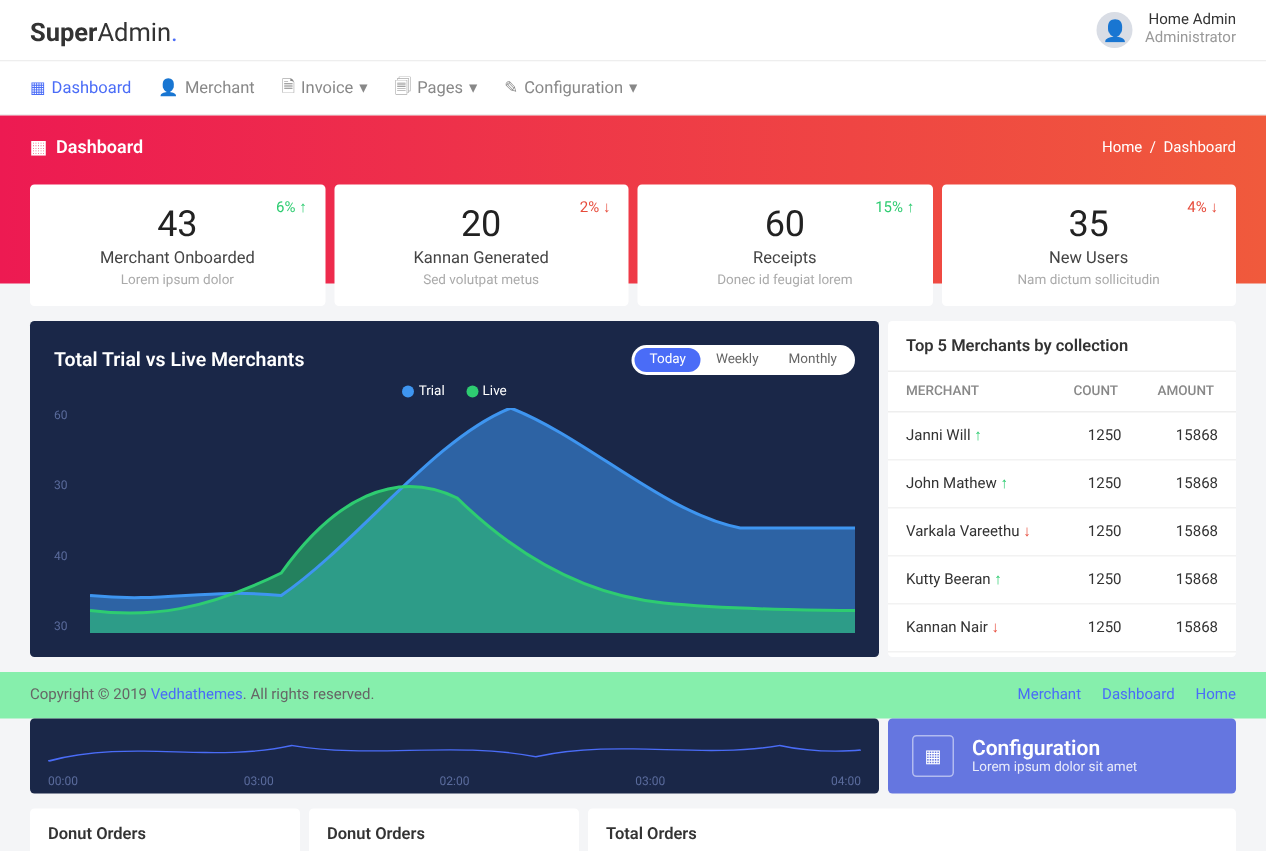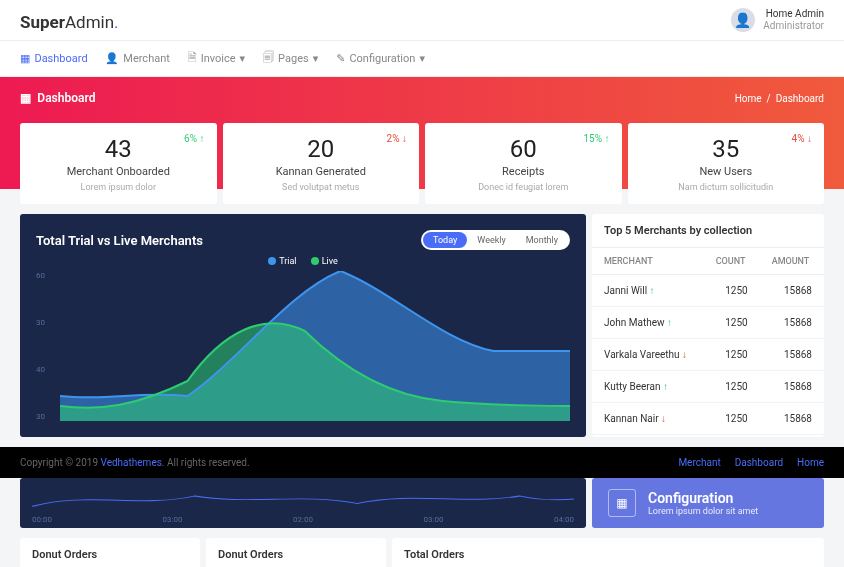--- a/index.html
+++ b/index.html
@@ -48,21 +48,21 @@
 .plot { position: absolute; left: 24px; right: 0; top: 0; bottom: 0; }
 .side-table { width: 232px; background: #fff; border-radius: 3px; }
 .side-title { padding: 10px 12px; font-size: 11px; font-weight: 600; border-bottom: 1px solid #eee; }
 .side-table table { width: 100%; border-collapse: collapse; font-size: 10px; }
 .side-table th { text-align: left; padding: 8px 12px; color: #888; font-weight: 500; font-size: 9px; border-bottom: 1px solid #eee; }
 .side-table th:nth-child(2), .side-table th:nth-child(3) { text-align: left; }
 .side-table td { padding: 10px 12px; border-bottom: 1px solid #f2f2f2; }
 .side-table td:nth-child(2), .side-table td:nth-child(3) { text-align: right; }
 .arrow-up { color: #2ecc71; }
 .arrow-down { color: #e74c3c; }
-.footer { background: #000000; padding: 10px 20px; display: flex; justify-content: space-between; font-size: 10px; color: #666; margin-top: 10px; }
+.footer { background: #86efac; padding: 10px 20px; display: flex; justify-content: space-between; font-size: 10px; color: #666; margin-top: 10px; }
 .footer a { color: #4a6cf7; text-decoration: none; }
 .footer-links { display: flex; gap: 14px; }
 .below { display: flex; gap: 6px; margin: 0 20px; }
 .mini-chart { flex: 1; background: #1a2748; border-radius: 3px; height: 50px; position: relative; padding: 6px 12px; }
 .mini-chart .xl { display: flex; justify-content: space-between; font-size: 8px; color: #5a6b9c; position: absolute; bottom: 4px; left: 12px; right: 12px; }
 .config-card { width: 232px; background: #6576e0; border-radius: 3px; height: 50px; display: flex; align-items: center; gap: 12px; padding: 0 16px; color: #fff; }
 .config-icon { width: 28px; height: 28px; border: 1px solid rgba(255,255,255,0.5); border-radius: 3px; display: flex; align-items: center; justify-content: center; font-size: 12px; }
 .config-text .t { font-size: 14px; font-weight: 600; }
 .config-text .s { font-size: 9px; opacity: 0.85; }
 .bottom-row { display: flex; gap: 6px; margin: 10px 20px 0; }

